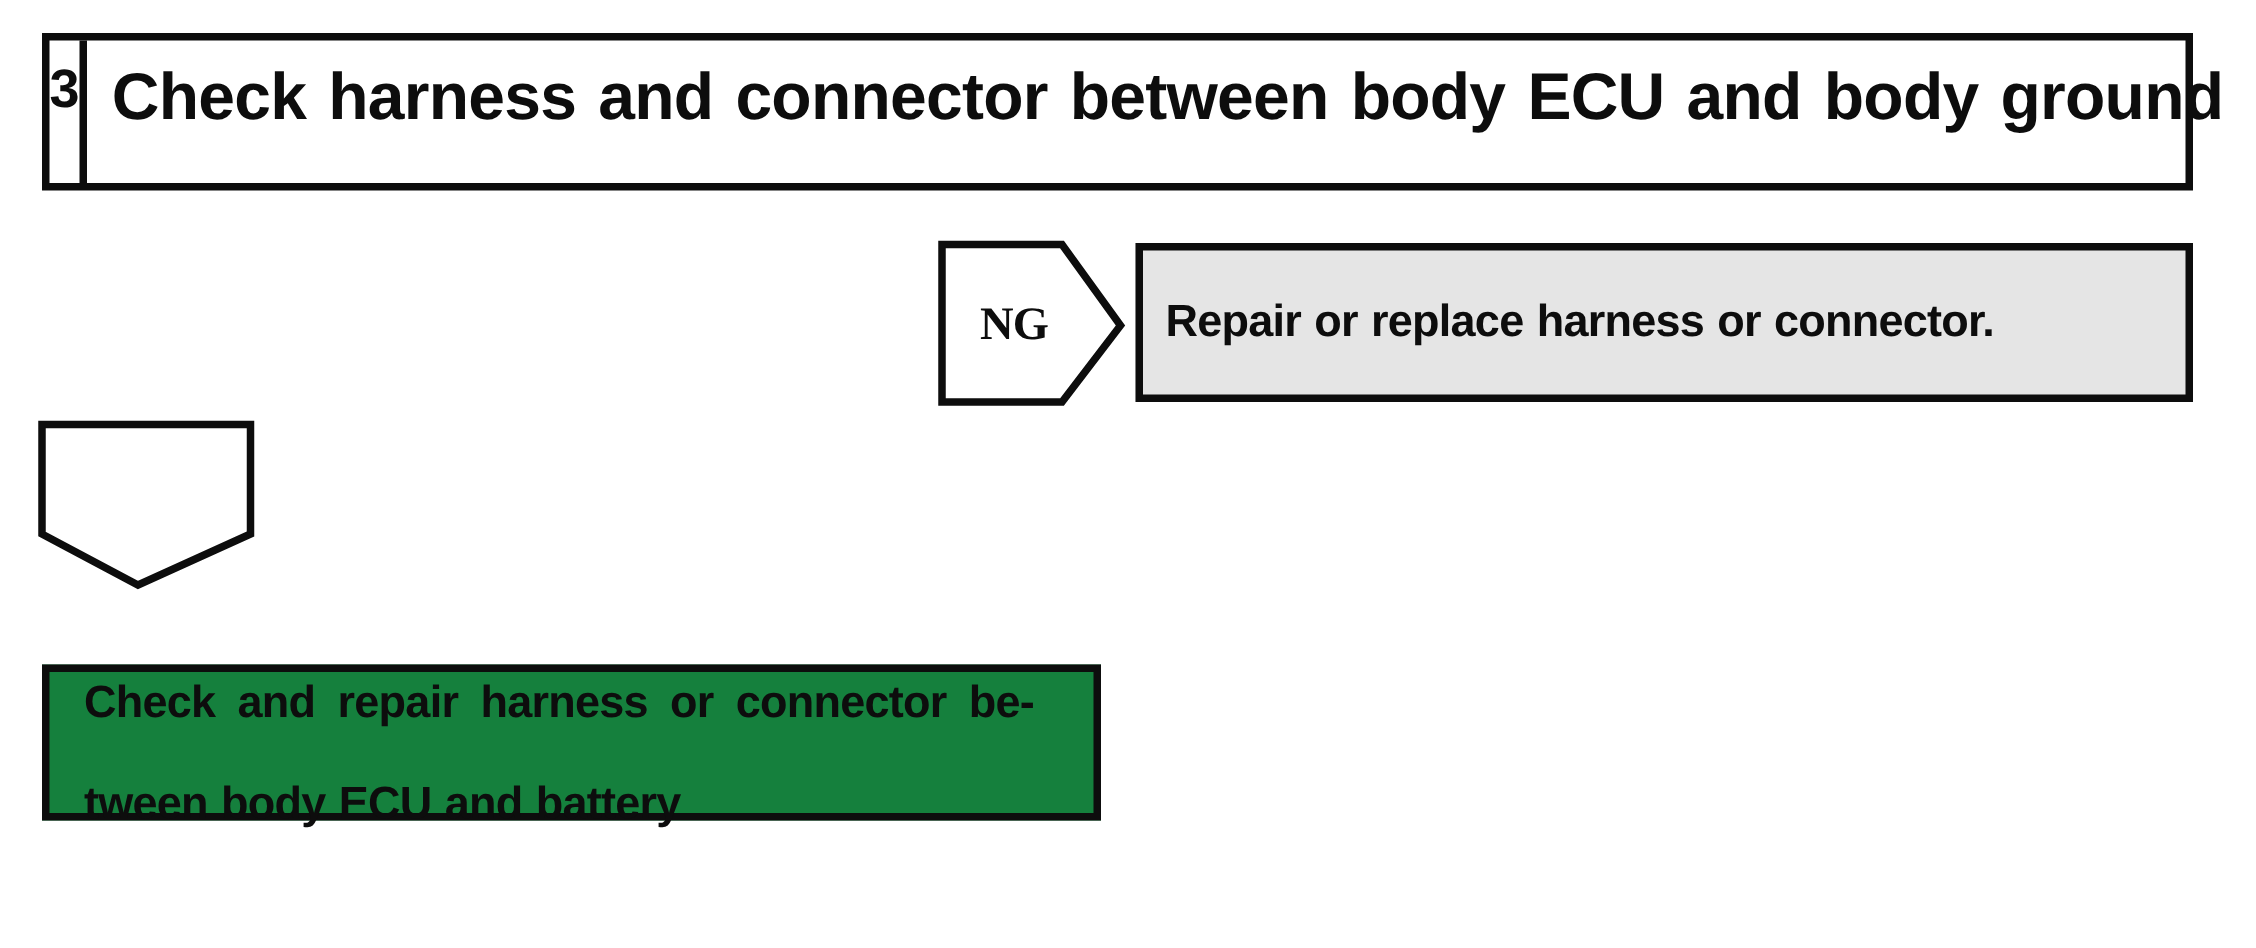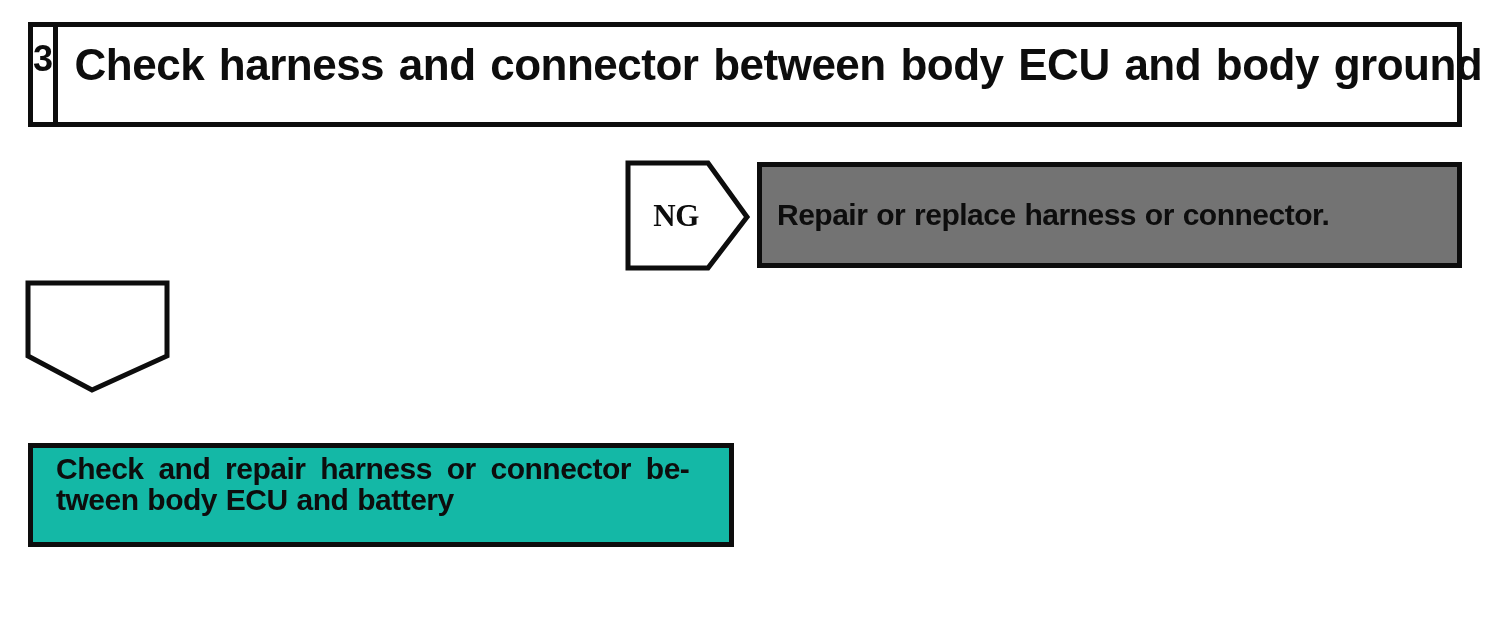--- a/index.html
+++ b/index.html
@@ -66,40 +66,40 @@
     position: absolute;
     left: 757px; top: 162px;
     width: 705px; height: 106px;
     border: 5px solid #0d0d0d;
     display: flex;
     align-items: center;
     padding-left: 15px;
     font-size: 30px;
     letter-spacing: -0.5px;
     word-spacing: 1px;
-    background: #737373;
+    background: #e5e5e5;
     white-space: nowrap;
   }
   
   .result-box {
     position: absolute;
     left: 28px; top: 443px;
     width: 706px; height: 104px;
     border: 5px solid #0d0d0d;
     padding: 5px 12px 0 23px;
-    background: #14b8a6;
+    background: #15803d;
   }
   .result-line {
     font-size: 30px;
     line-height: 31px;
     letter-spacing: -0.5px;
     white-space: nowrap;
   }
   .result-line-1 { word-spacing: 7px; }
-  .result-line-2 { word-spacing: 1px; }
+  .result-line-2 { word-spacing: 1px; margin-top: 36px; }
 </style>
 </head>
 <body>
 
 <div class="page">
 
   <div class="step-box">
     <div class="step-number-cell">3</div>
     <div class="step-title-cell">Check harness and connector between body ECU and body ground</div>
   </div>

